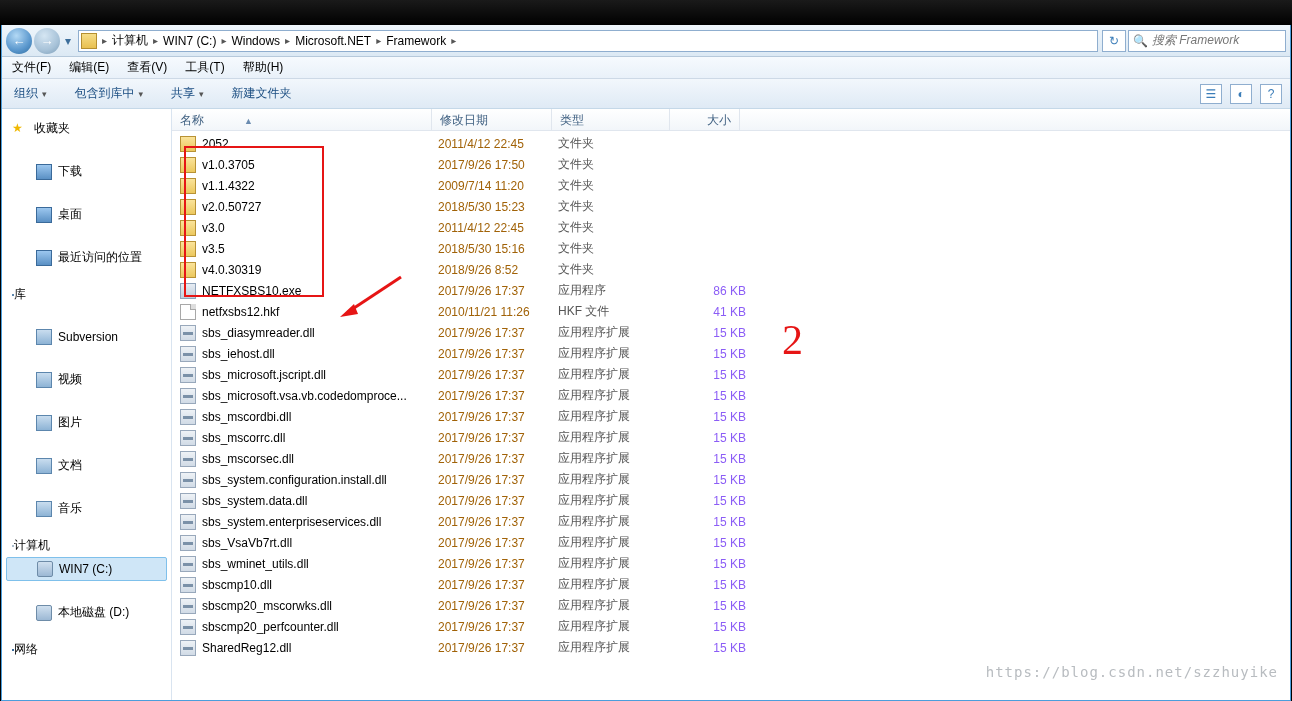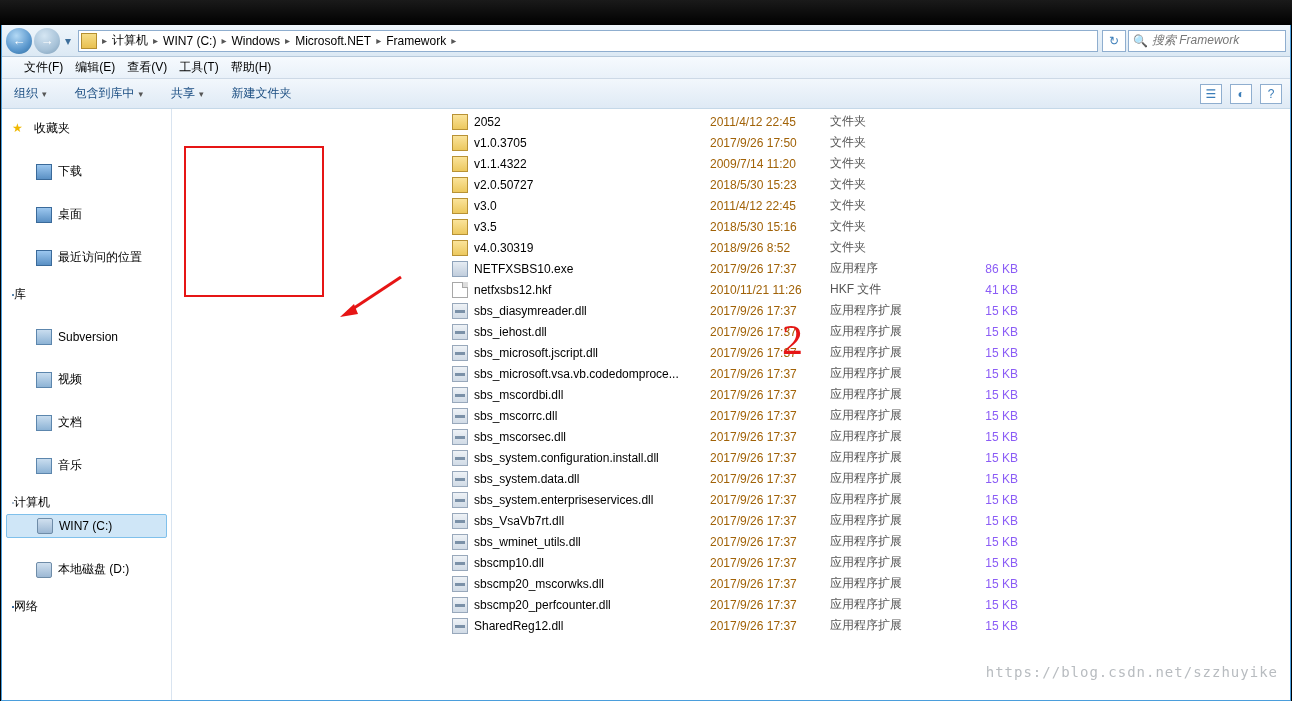--- a/index.html
+++ b/index.html
@@ -10,21 +10,21 @@
 .nav-btn { width:26px; height:26px; border-radius:13px; background:radial-gradient(circle at 40% 30%, #b3d9f5, #5a97cd 60%, #2f6c9e); margin-right:2px; display:flex; align-items:center; justify-content:center; color:#fff; font-size:13px; cursor:pointer; }
 .nav-btn.fwd { background:radial-gradient(circle at 40% 30%, #d5e6f3, #a7c2d8 60%, #7a9bb6); }
 .drop { width:12px; text-align:center; color:#3c6e9b; cursor:pointer; }
 .addr-bar { flex:1; height:22px; margin:0 4px; background:#fff; border:1px solid #8faecf; display:flex; align-items:center; padding:0 2px; }
 .addr-icon { width:16px; height:16px; background:linear-gradient(#f6dd88,#e8c050); border:1px solid #b58f30; margin-right:4px; }
 .crumb { padding:0 4px; color:#000; cursor:pointer; }
 .crumb-sep { color:#555; font-size:10px; padding:0 1px; }
 .refresh-box { width:24px; height:22px; background:#fff; border:1px solid #8faecf; margin-right:2px; display:flex; align-items:center; justify-content:center; color:#3b7db8; cursor:pointer; }
 .search-box { width:158px; height:22px; background:#fff; border:1px solid #8faecf; display:flex; align-items:center; padding:0 4px; color:#777; font-style:italic; }
 .search-box .mag { margin-right:4px; font-style:normal; }
-.menu-row { height:22px; background:linear-gradient(#f6fafe,#e9f1f9); border-bottom:1px solid #cdd9e6; display:flex; padding:0 16px; gap:0; }
+.menu-row { height:22px; background:linear-gradient(#f6fafe,#e9f1f9); border-bottom:1px solid #cdd9e6; display:flex; padding:0 4px; gap:6px; }
 .menu-row span { padding:2px 6px; cursor:pointer; }
 .tool-row { height:30px; background:linear-gradient(#f2f7fc,#dfeaf5); border-bottom:1px solid #c5d8e8; display:flex; align-items:center; padding:0 12px; gap:28px; color:#1b4e82; position:relative; }
 .tool-row span { cursor:pointer; }
 .tool-row .right-icons { position:absolute; right:8px; display:flex; gap:8px; }
 .icon-sq { width:22px; height:20px; border:1px solid #8faecf; background:#fff; display:inline-flex; align-items:center; justify-content:center; color:#3b7db8; cursor:pointer; }
 .body { display:flex; height:calc(100% - 84px); }
 .sidebar { width:170px; background:#fff; border-right:1px solid #d9e4f0; padding:8px 0; overflow:hidden; }
 .side-group { margin-bottom:14px; }
 .side-head { display:flex; align-items:center; padding:3px 10px; cursor:pointer; }
 .side-head .star { width:16px; height:16px; margin-right:6px; color:#f0b800; }
@@ -33,21 +33,21 @@
 .side-item.sel { background:#cfe6f7; border:1px solid #7fc0eb; border-radius:2px; margin:0 4px; padding-left:30px; }
 .ic-folder { background:linear-gradient(#fae39a,#ecc85e); border:1px solid #b89235; }
 .ic-blue { background:linear-gradient(#9cc7ef,#5a90c4); border:1px solid #3a6a9a; }
 .ic-drive { background:linear-gradient(#d0e0ef,#9cb8d4); border:1px solid #6e8ca8; border-radius:2px; }
 .ic-lib { background:linear-gradient(#c9ddef,#8db3d5); border:1px solid #5c86ad; }
 .filepane { flex:1; background:#fff; position:relative; overflow:hidden; }
 .cols { display:flex; height:22px; border-bottom:1px solid #e0e6ee; background:linear-gradient(#fff,#f2f6fa); }
 .col { padding:3px 8px; color:#3e5f80; border-right:1px solid #e0e6ee; cursor:pointer; }
 .c-name{width:260px;} .c-date{width:120px;} .c-type{width:118px;} .c-size{width:70px;text-align:right;}
 .rows { padding:2px 0; }
-.row { display:flex; align-items:center; height:21px; padding-left:8px; cursor:pointer;justify-content:center; }
+.row { display:flex; align-items:center; height:21px; padding-left:8px; cursor:pointer; }
 .row .ic { width:16px; height:16px; margin-right:6px; }
 .row .nm { width:236px; white-space:nowrap; overflow:hidden; text-overflow:ellipsis; }
 .row .dt { width:120px; color:#a16207; }
 .row .tp { width:118px; color:#555; }
 .row .sz { width:70px; text-align:right; color:#8b5cf6; }
 .ic-exe { background:linear-gradient(#e6ecf3,#c0cddc); border:1px solid #8fa3ba; }
 .ic-file { background:#fff; border:1px solid #a8a8a8; position:relative; }
 .ic-file::after { content:""; position:absolute; right:-1px; top:-1px; width:5px; height:5px; background:#ddd; border-left:1px solid #a8a8a8; border-bottom:1px solid #a8a8a8; }
 .ic-dll { background:linear-gradient(#eef2f6,#d1dbe6); border:1px solid #98a8bb; position:relative; }
 .ic-dll::before { content:""; position:absolute; left:2px; top:6px; width:10px; height:3px; background:#7b91a8; }
@@ -138,20 +138,24 @@
         <div class="side-item">
             <span class="ic ic-lib"></span>
             <span>Subversion</span>
           </div>
         <div class="side-item">
             <span class="ic ic-lib"></span>
             <span>视频</span>
           </div>
         <div class="side-item">
             <span class="ic ic-lib"></span>
+            <span>图片</span>
+          </div>
+        <div class="side-item">
+            <span class="ic ic-lib"></span>
             <span>文档</span>
           </div>
         <div class="side-item">
             <span class="ic ic-lib"></span>
             <span>音乐</span>
           </div>
       </div>
       <div class="side-group">
         <div class="side-head">
             <span class="ic ic-drive"></span>
@@ -168,20 +172,26 @@
       </div>
       <div class="side-group">
         <div class="side-head">
             <span class="ic ic-blue"></span>
             <span>网络</span>
           </div>
       </div>
     </div>
 
     <div class="filepane">
+      <div class="cols">
+        <div class="col c-name"><span>名称</span><span class="sort-arrow">▲</span></div>
+        <div class="col c-date">修改日期</div>
+        <div class="col c-type">类型</div>
+        <div class="col c-size">大小</div>
+      </div>
       <div class="rows" id="rows">
           <div class="row">
             <span class="ic ic-folder"></span>
     <span class="nm">2052</span>
     <span class="dt">2011/4/12 22:45</span>
     <span class="tp">文件夹</span>
     <span class="sz"></span>
           </div>
           <div class="row">
             <span class="ic ic-folder"></span>

